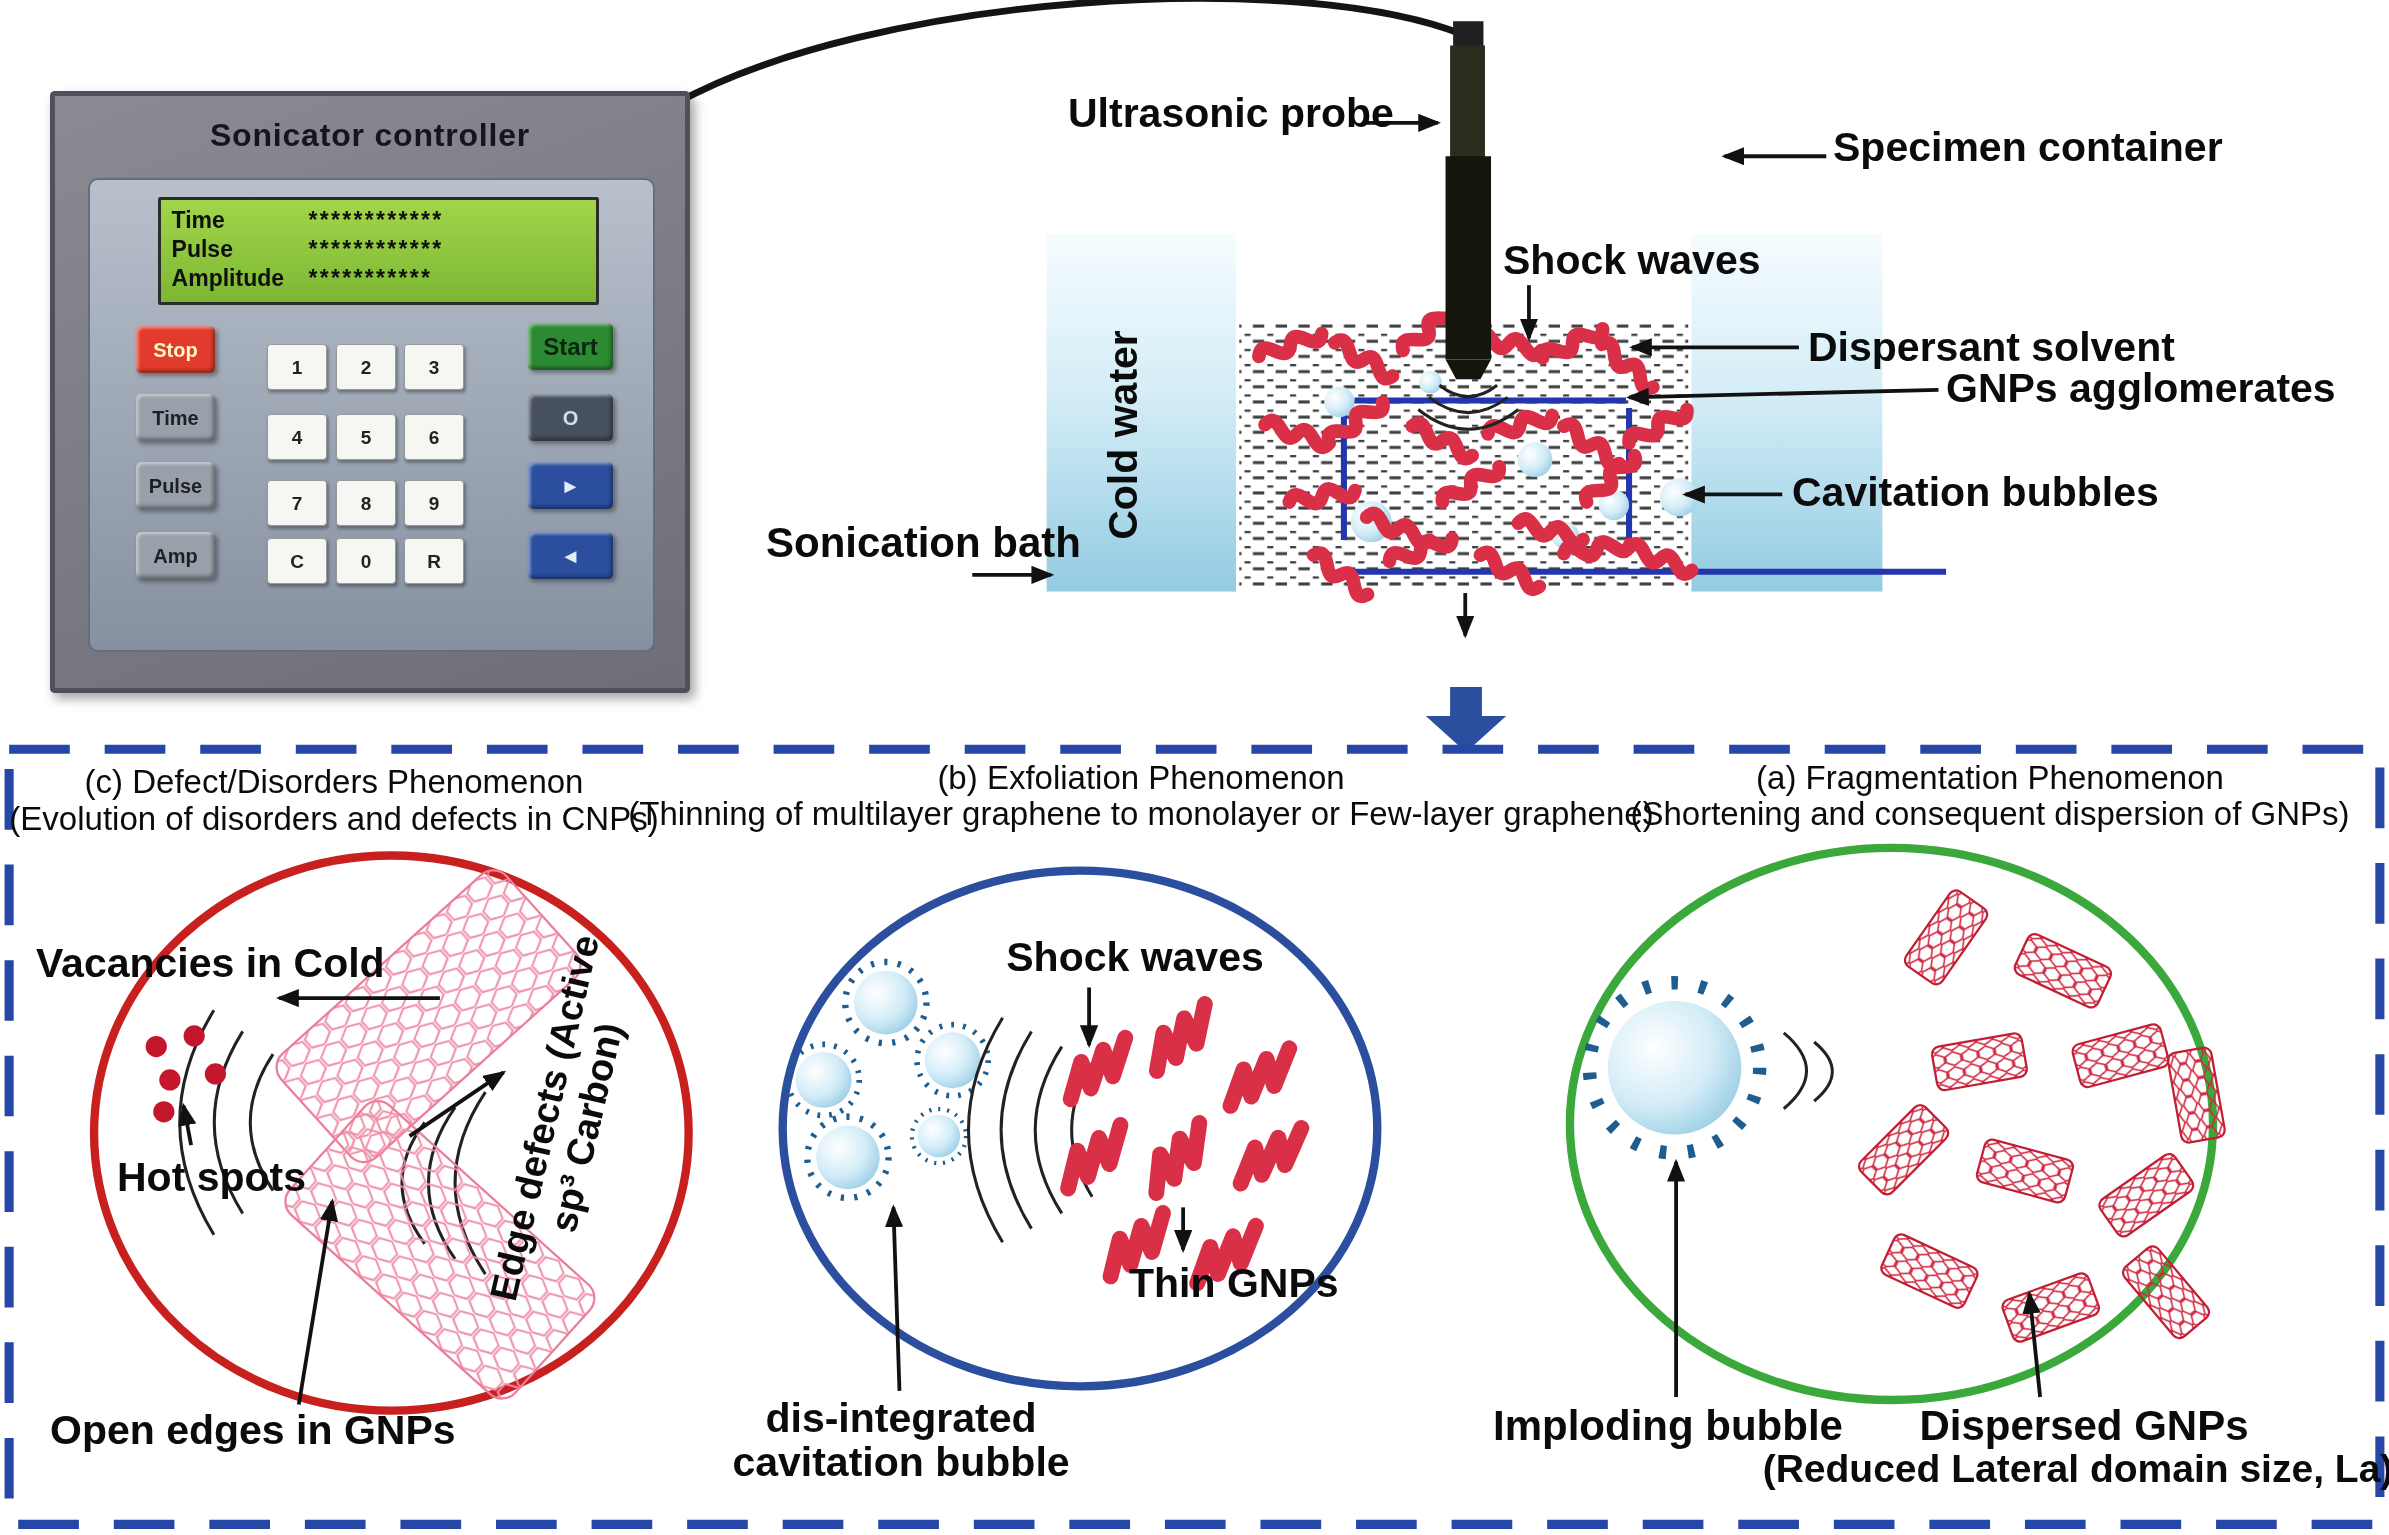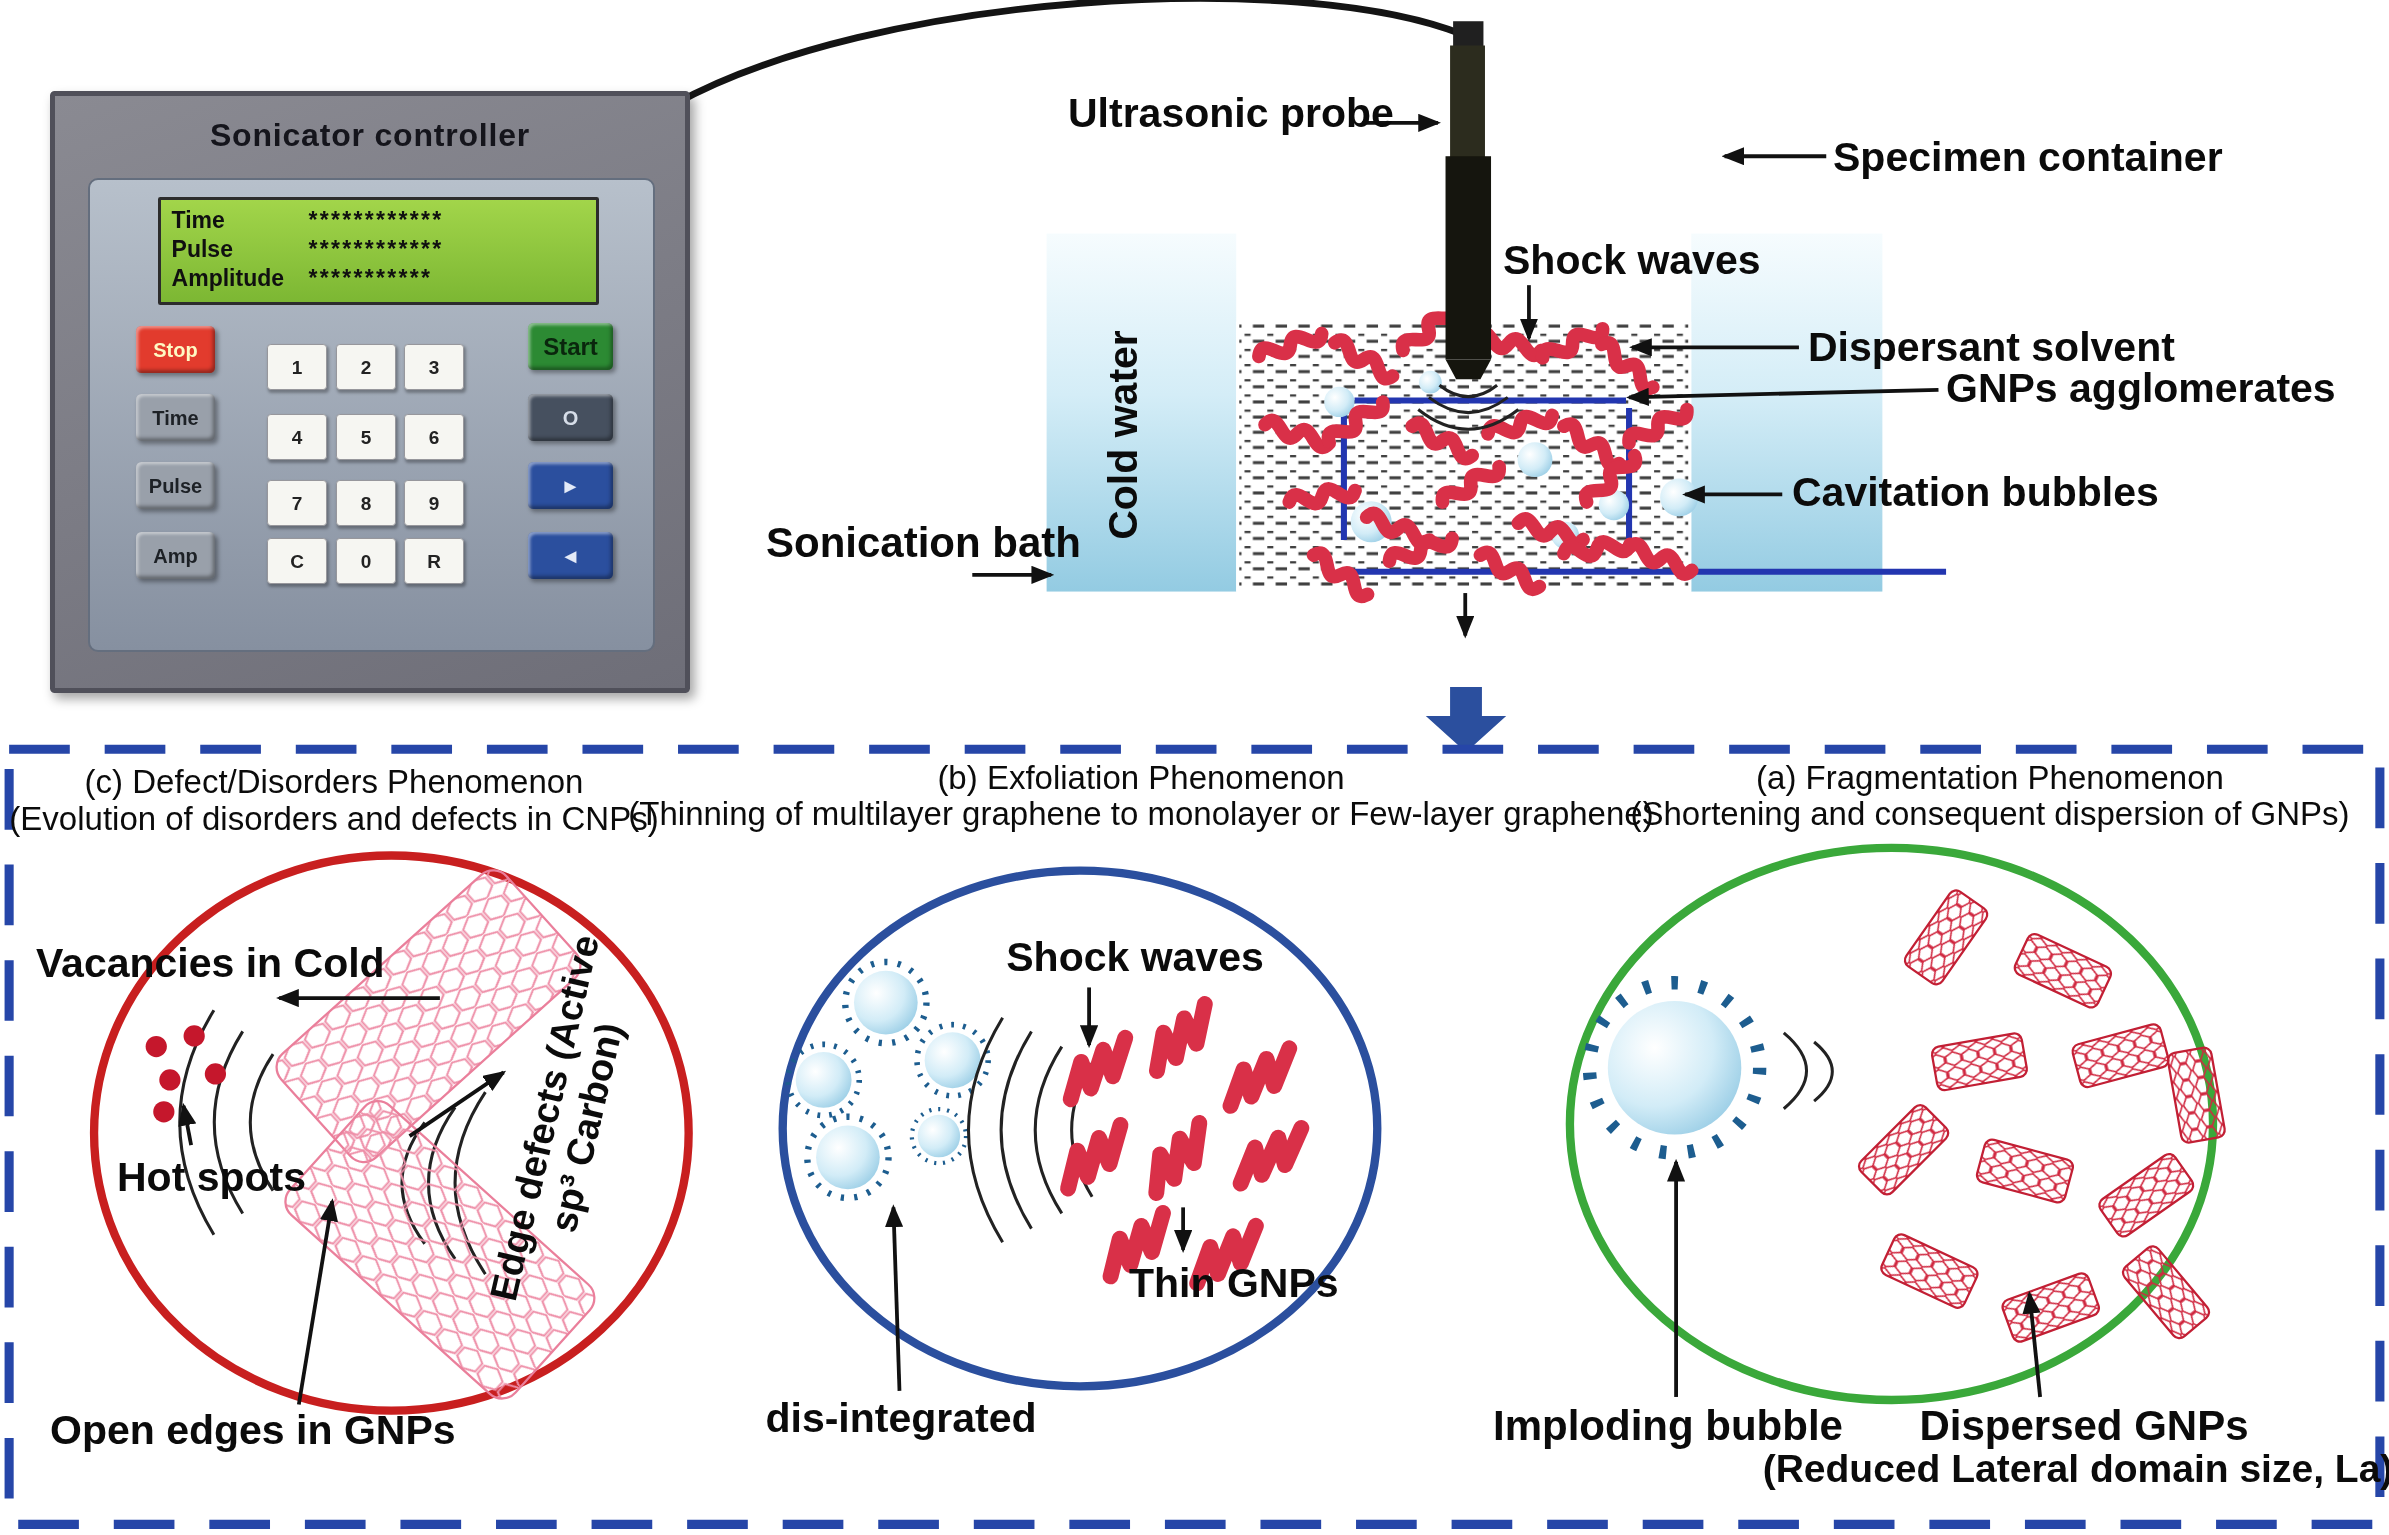--- a/index.html
+++ b/index.html
@@ -302,21 +302,21 @@
       <div class="pbtn b-key" style="left:314px;top:358px;width:58px;height:44px;">R</div>
 
       <div class="pbtn b-green" style="left:438px;top:143px;width:85px;height:47px;font-size:24px;">Start</div>
       <div class="pbtn b-navy" style="left:438px;top:214px;width:85px;height:47px;">O</div>
       <div class="pbtn b-blue" style="left:438px;top:282px;width:85px;height:47px;">►</div>
       <div class="pbtn b-blue" style="left:438px;top:352px;width:85px;height:47px;">◄</div>
     </div>
   </div>
 
   <div class="lbl" style="left:1068px;top:91px;">Ultrasonic probe</div>
-  <div class="lbl" style="left:1833px;top:135px;">Specimen container</div>
+  <div class="lbl" style="left:1833px;top:125px;">Specimen container</div>
   <div class="lbl" style="left:1503px;top:238px;">Shock waves</div>
   <div class="lbl" style="left:1808px;top:325px;">Dispersant solvent</div>
   <div class="lbl" style="left:1946px;top:366px;">GNPs agglomerates</div>
   <div class="lbl" style="left:1792px;top:470px;">Cavitation bubbles</div>
   <div class="lbl" style="left:1124px;top:435px;transform:translate(-50%,-50%) rotate(-90deg);">Cold water</div>
   <div class="lbl mid" style="left:766px;top:519px;">Sonication bath</div>
 
   <div class="lbl t42 ctr" style="left:334px;top:763px;">(c) Defect/Disorders Phenomenon</div>
   <div class="lbl t42 ctr" style="left:334px;top:800px;">(Evolution of disorders and defects in CNPs)</div>
   <div class="lbl t42 ctr" style="left:1141px;top:759px;">(b) Exfoliation Phenomenon</div>
@@ -328,19 +328,20 @@
   <div class="lbl" style="left:117px;top:1155px;">Hot spots</div>
   <div class="lbl" style="left:338px;top:1080px;width:455px;text-align:center;white-space:normal;transform:rotate(-77deg);font-size:38px;">
     <span style="display:block;">Edge defects (Active</span>
     <span style="display:block;">sp³ Carbon)</span>
   </div>
   <div class="lbl" style="left:50px;top:1408px;">Open edges in GNPs</div>
 
   <div class="lbl ctr" style="left:1135px;top:935px;">Shock waves</div>
   <div class="lbl" style="left:1129px;top:1261px;">Thin GNPs</div>
   <div class="lbl ctr" style="left:901px;top:1396px;">dis-integrated</div>
+  <div class="lbl ctr" style="left:901px;top:1440px;">cavitation bubble</div>
 
   <div class="lbl mid" style="left:1493px;top:1402px;">Imploding bubble</div>
   <div class="lbl mid ctr" style="left:2084px;top:1402px;">Dispersed GNPs</div>
   <div class="lbl ctr" style="left:2078px;top:1447px;font-size:39px;">(Reduced Lateral domain size, La)</div>
 
 </div>
 
 
 </body></html>

